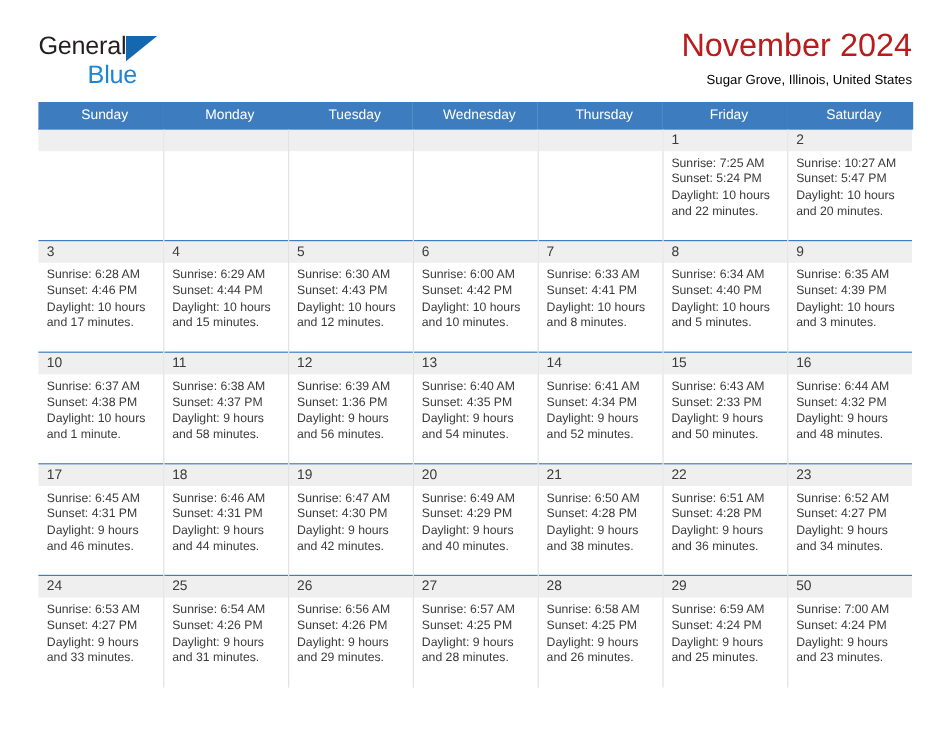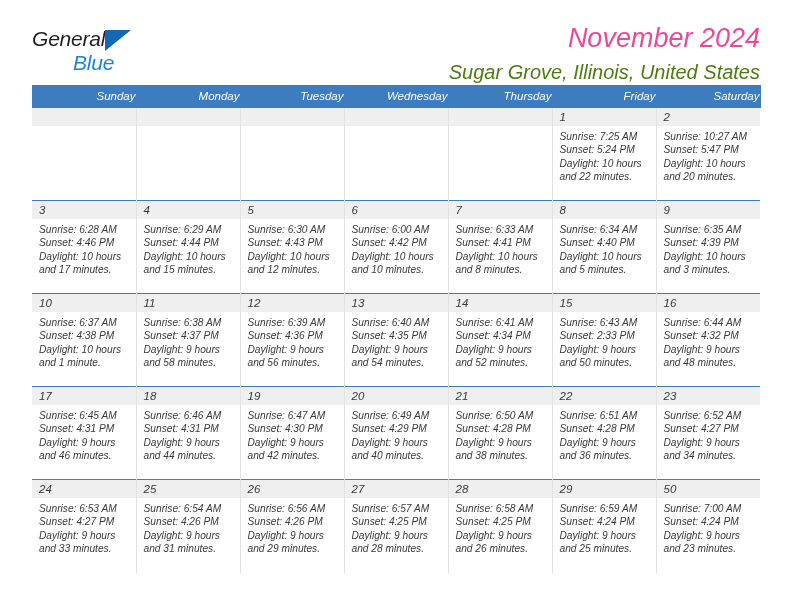--- a/index.html
+++ b/index.html
@@ -14,21 +14,20 @@
     color: #222222;
     overflow: hidden;
   }
 
   .page {
     position: relative;
     width: 792px;
     height: 612px;
     box-sizing: border-box;
     padding: 0 32px;
-    font-style: italic;
   }
 
   
   .header {
     display: flex;
     align-items: flex-start;
     justify-content: space-between;
     padding-top: 24px;
     height: 74px;
     box-sizing: border-box;
@@ -64,45 +63,45 @@
     line-height: 1;
     margin-top: 1px;
     margin-left: 41px;
   }
 
   .titles {
     text-align: right;
   }
   .cal-title {
     font-size: 27px;
-    color: #ec4899;
+    color: #b91c1c;
     line-height: 1.05;
     font-weight: normal;
   }
   .cal-subtitle {
-    font-size: 20px;
-    color: #4d7c0f;
+    font-size: 11px;
+    color: #000000;
     margin-top: 9px;
   }
 
   
   .calendar {
     width: 728px;
     border-collapse: collapse;
     table-layout: fixed;
     margin-top: 11px;
   }
   .calendar col { width: 104px; }
 
   .calendar thead th {
     background: #3c7cbf;
     color: #ffffff;
     font-size: 11.5px;
     font-weight: normal;
-    text-align: right;
+    text-align: center;
     padding: 5px 0 5px 7px;
     height: 19px;
     box-sizing: border-box;
     border-right: 1px solid #3c7cbf;
   }
 
   .calendar tbody td {
     vertical-align: top;
     padding: 0;
     border-right: 1px solid #e2e2e2;
@@ -281,21 +280,21 @@
             <div class="details">
               <div>Sunrise: 6:38 AM</div>
               <div>Sunset: 4:37 PM</div>
               <div class="wrap">Daylight: 9 hours and 58 minutes.</div>
             </div>
           </td>
           <td>
             <div class="daynum">12</div>
             <div class="details">
               <div>Sunrise: 6:39 AM</div>
-              <div>Sunset: 4:36 PM</div>
+              <div>Sunset: 1:36 PM</div>
               <div class="wrap">Daylight: 9 hours and 56 minutes.</div>
             </div>
           </td>
           <td>
             <div class="daynum">13</div>
             <div class="details">
               <div>Sunrise: 6:40 AM</div>
               <div>Sunset: 4:35 PM</div>
               <div class="wrap">Daylight: 9 hours and 54 minutes.</div>
             </div>

